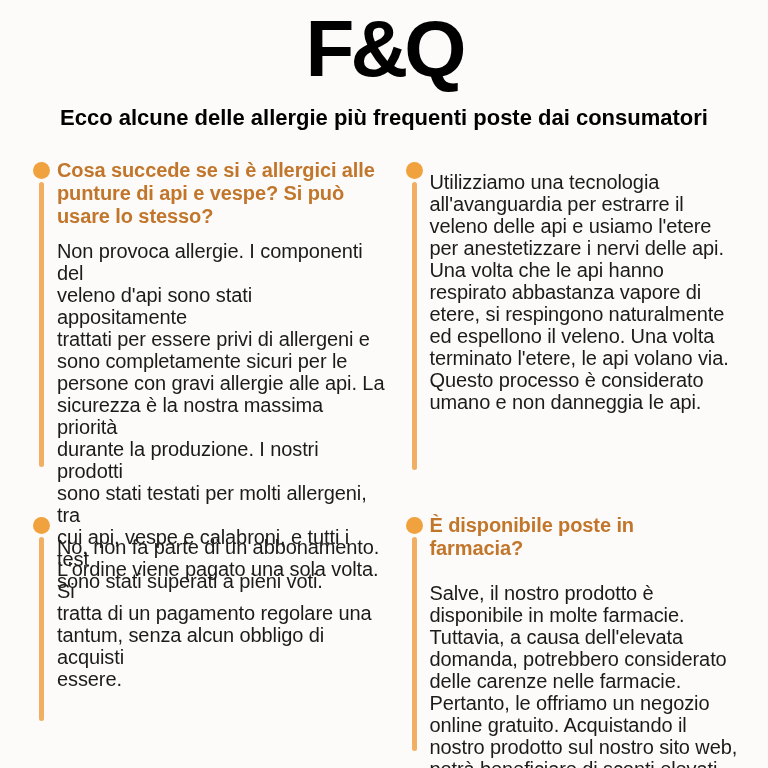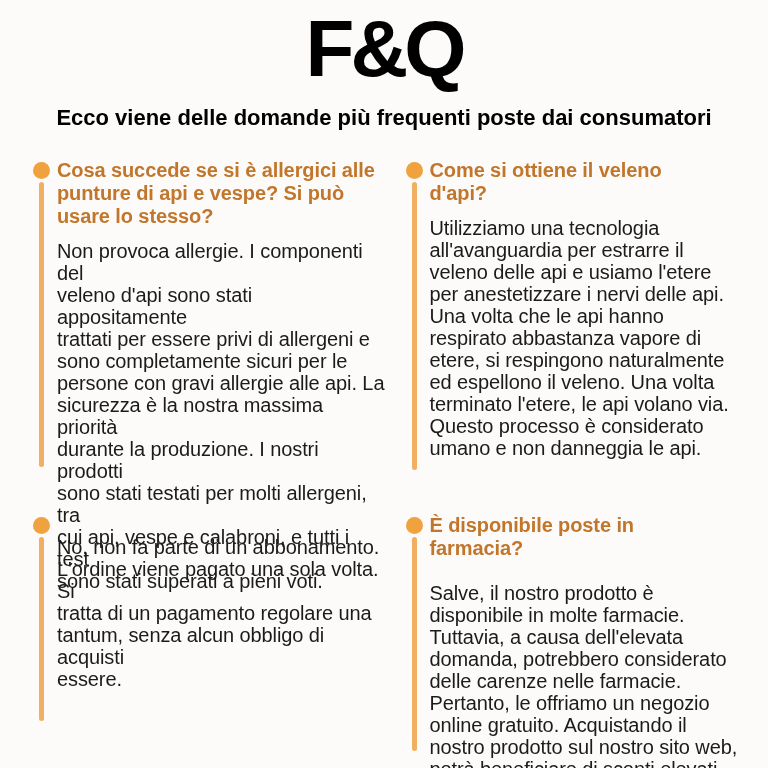--- a/index.html
+++ b/index.html
@@ -79,21 +79,21 @@
   }
   .faq-item:nth-child(n+3) .answer { margin-top: 22px; }
 </style>
 </head>
 <body>
 
 <div class="page">
 
   <h1 class="title">F&amp;Q</h1>
 
-  <h2 class="subtitle">Ecco viene delle domande più frequenti poste dai consumatori</h2>
+  <h2 class="subtitle">Ecco alcune delle allergie più frequenti poste dai consumatori</h2>
 
   <div class="faq-grid">
 
     <div class="faq-item">
       <span class="bullet"></span>
       <span class="vline"></span>
       <h3 class="question">Cosa succede se si è allergici alle
 punture di api e vespe? Si può
 usare lo stesso?</h3>
       <p class="answer">Non provoca allergie. I componenti del
@@ -104,22 +104,20 @@
 sicurezza è la nostra massima priorità
 durante la produzione. I nostri prodotti
 sono stati testati per molti allergeni, tra
 cui api, vespe e calabroni, e tutti i test
 sono stati superati a pieni voti.</p>
     </div>
 
     <div class="faq-item">
       <span class="bullet"></span>
       <span class="vline"></span>
-      <h3 class="question">Come si ottiene il veleno
-d'api?</h3>
       <p class="answer">Utilizziamo una tecnologia
 all'avanguardia per estrarre il
 veleno delle api e usiamo l'etere
 per anestetizzare i nervi delle api.
 Una volta che le api hanno
 respirato abbastanza vapore di
 etere, si respingono naturalmente
 ed espellono il veleno. Una volta
 terminato l'etere, le api volano via.
 Questo processo è considerato

